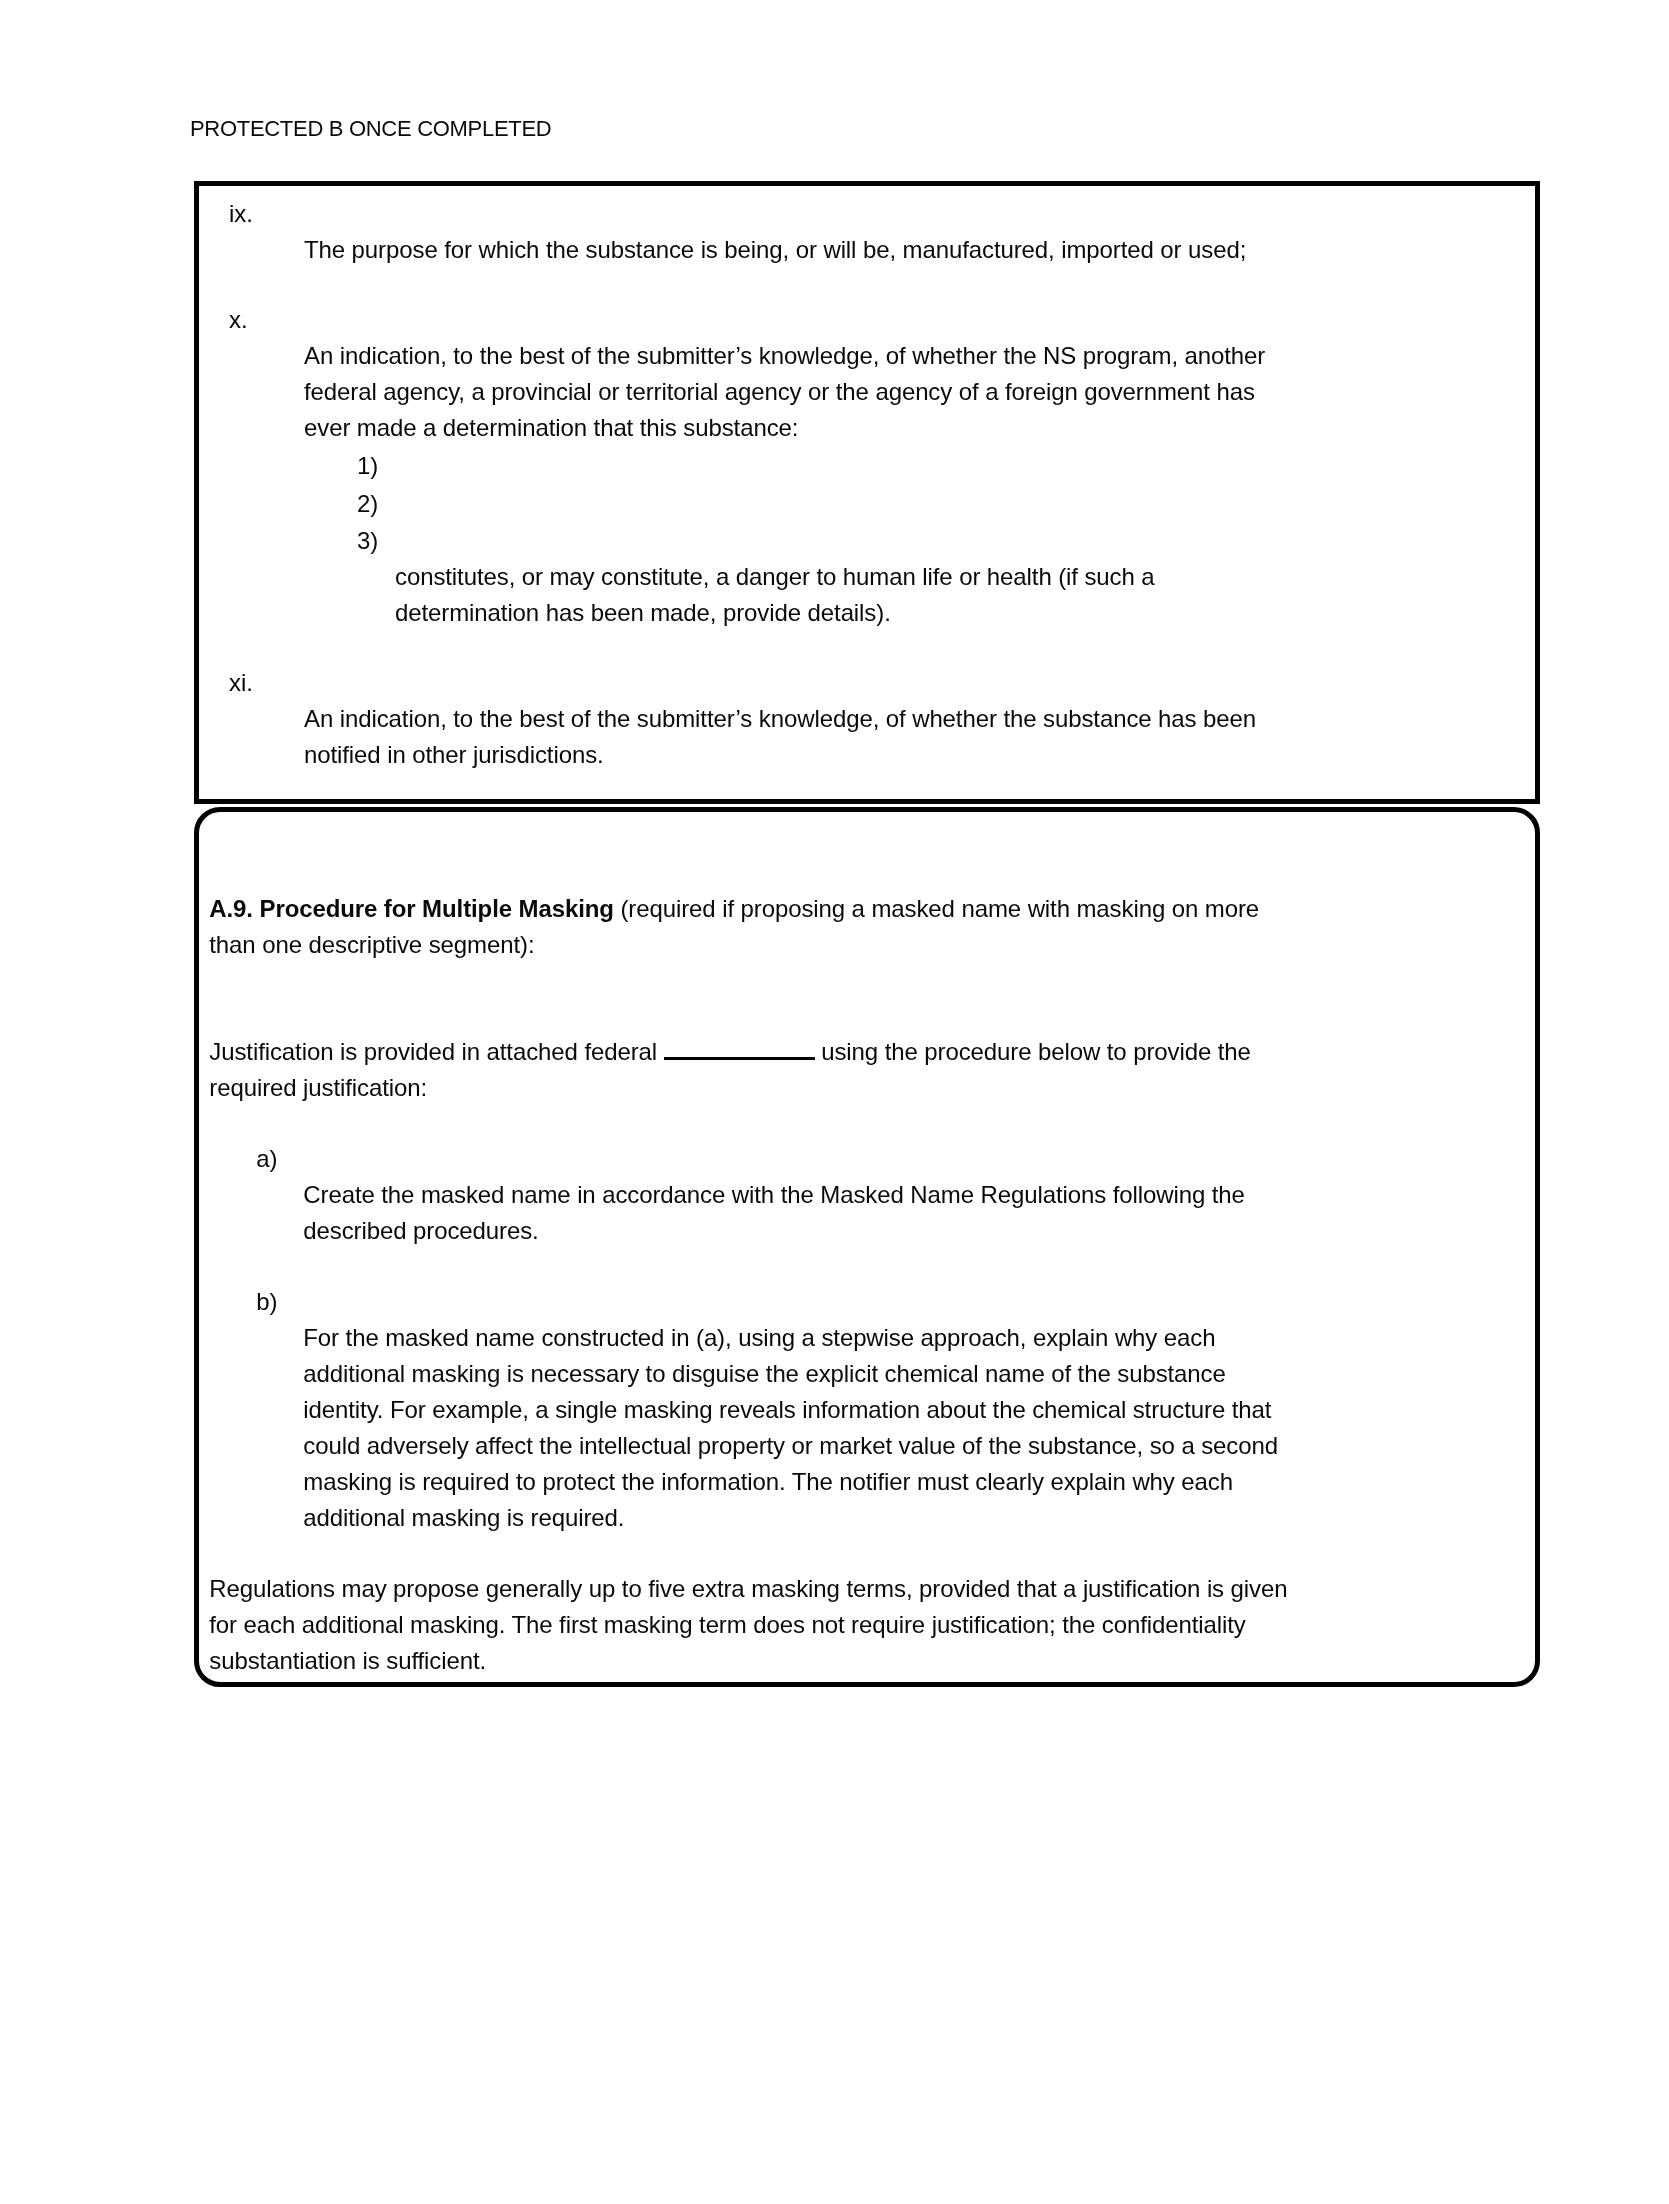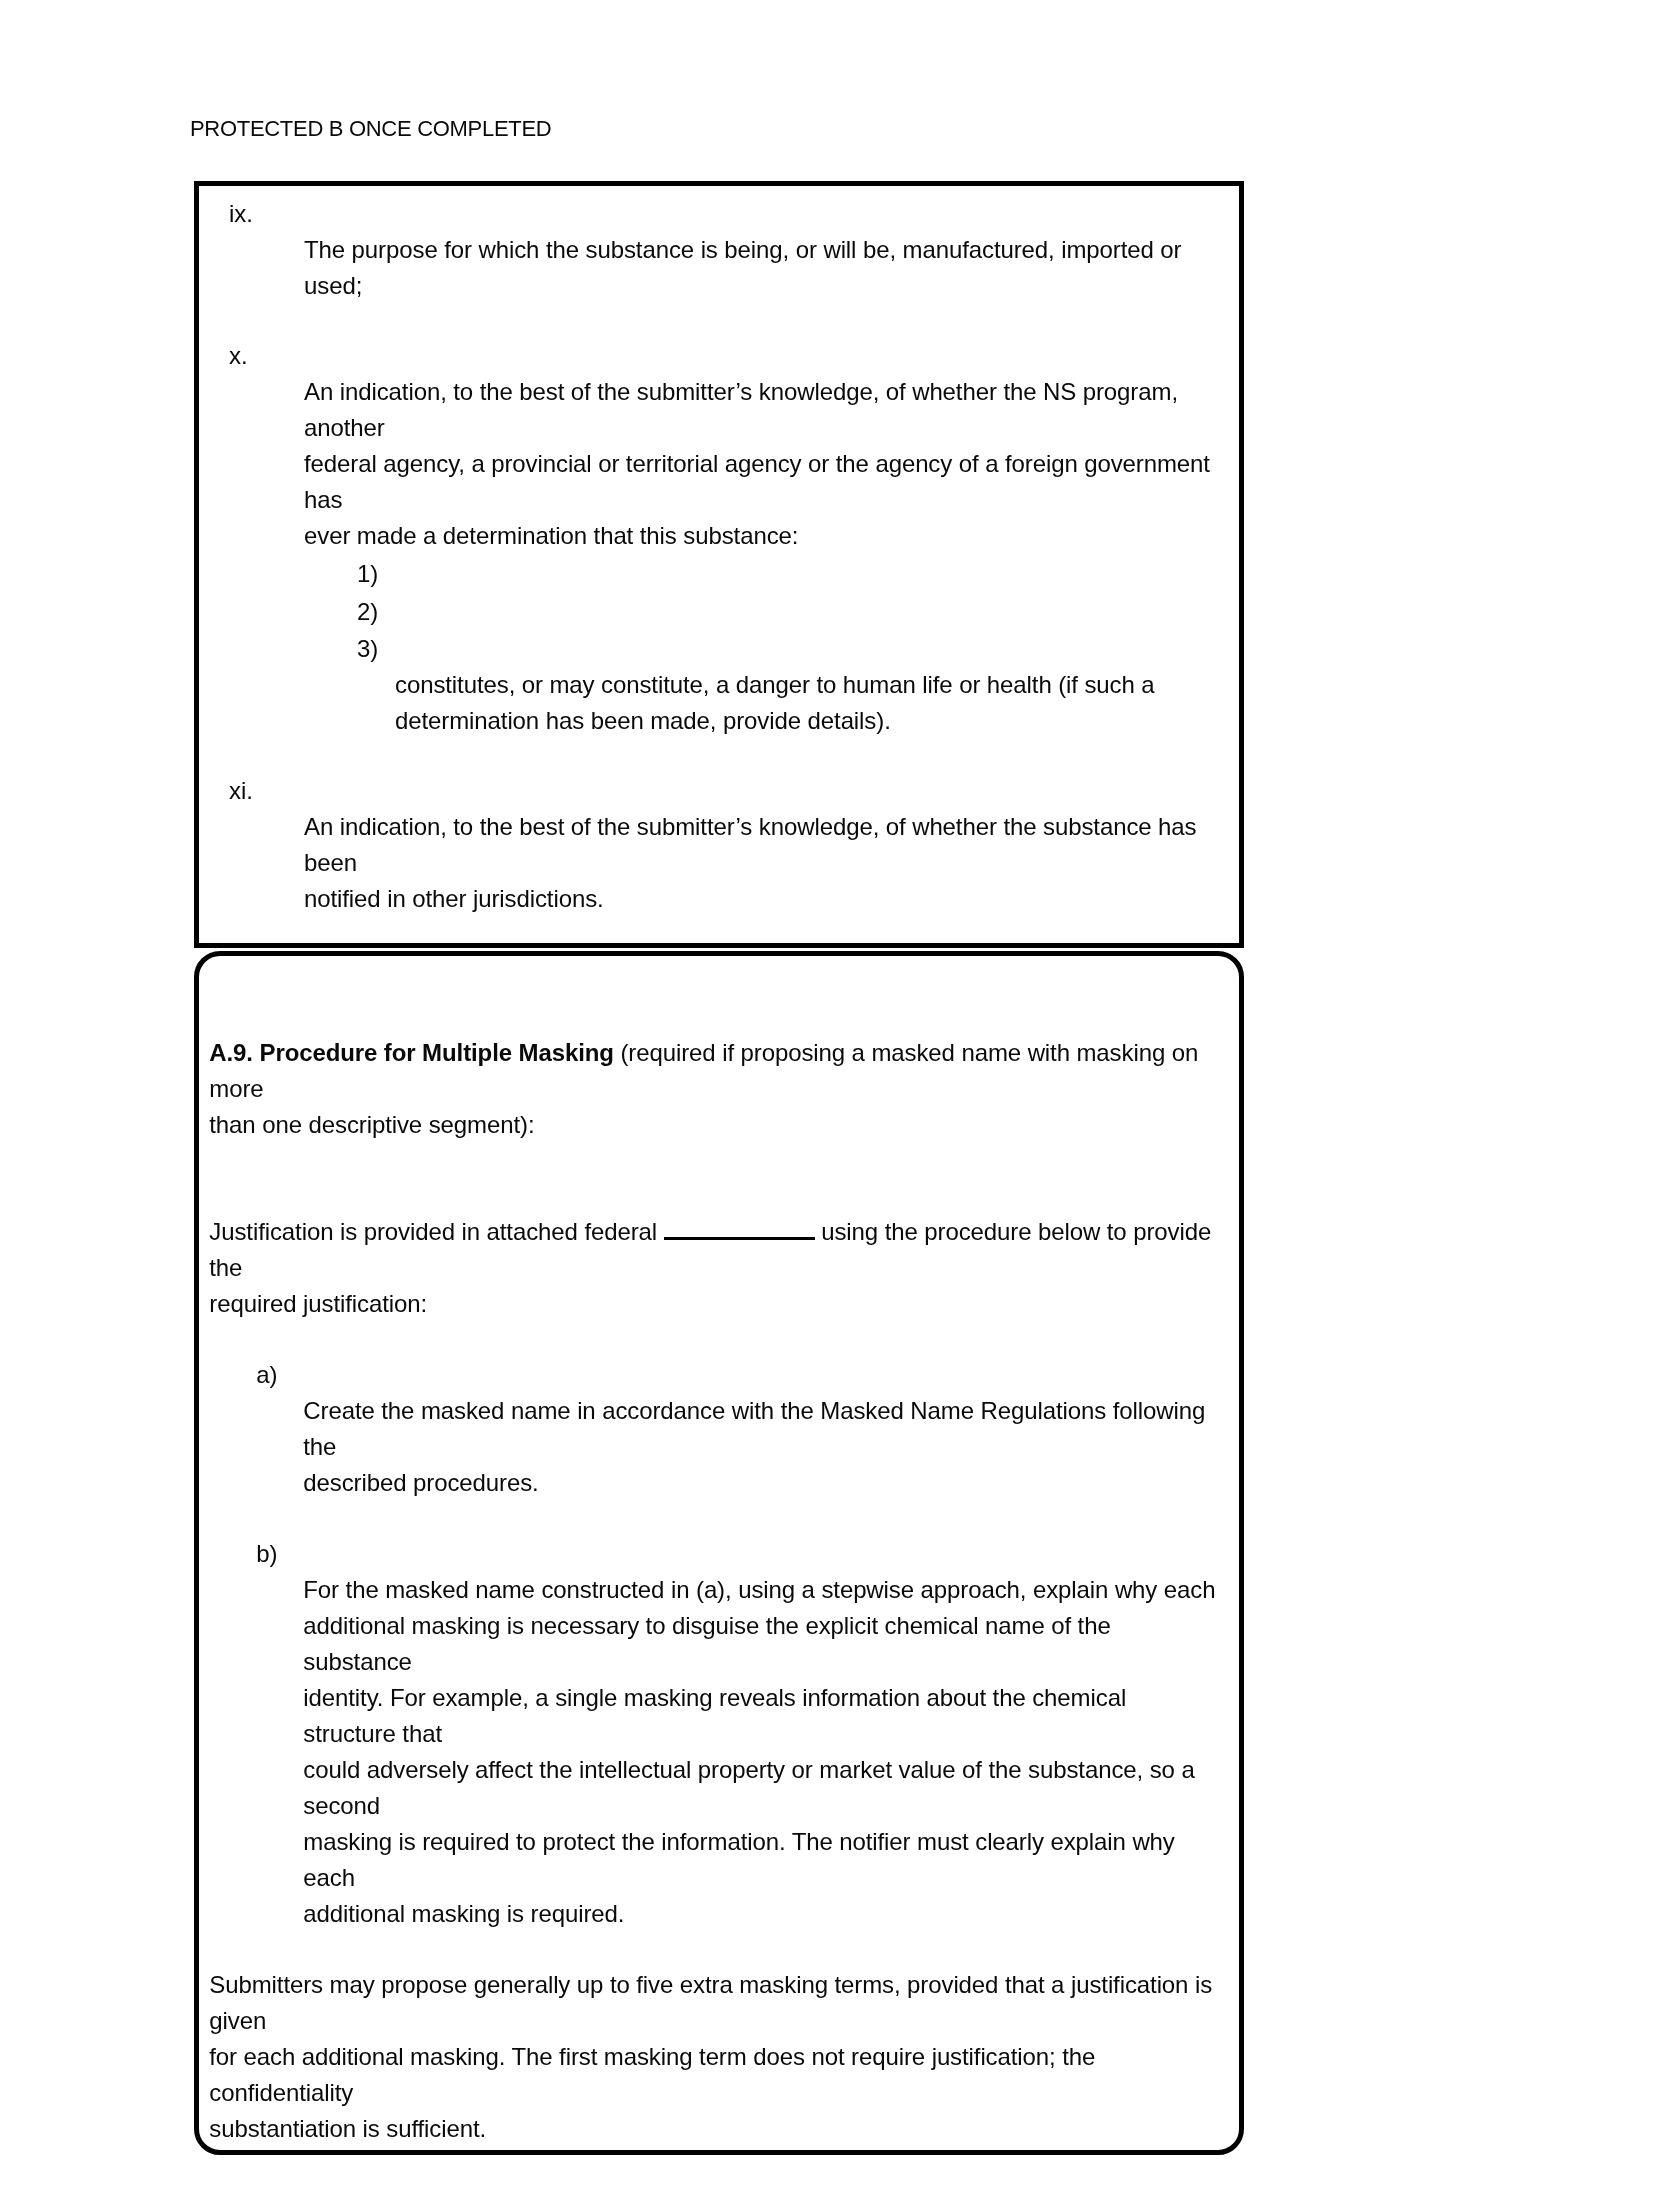--- a/index.html
+++ b/index.html
@@ -17,21 +17,21 @@
   .classification {
     margin: 116px 0 0 190px;
     font-size: 22px;
     font-weight: 400;
     line-height: 26px;
     letter-spacing: -0.3px;
   }
   .box {
     box-sizing: border-box;
     margin-left: 194px;
-    width: 1050px;
+    width: 1346px;
     border: 5.1px solid #000000;
     background: #ffffff;
   }
   .box1 {
     margin-top: 39px;
     padding: 10.3px 19px 26px 30px;
   }
   .box2 {
     margin-top: 2.6px;
     padding: 6.8px 19px 3.4px 10.3px;
@@ -124,19 +124,19 @@
     <div class="abitem">
       <div class="abnum">b)</div>
       <div class="para">For the masked name constructed in (a), using a stepwise approach, explain why each
 additional masking is necessary to disguise the explicit chemical name of the substance
 identity. For example, a single masking reveals information about the chemical structure that
 could adversely affect the intellectual property or market value of the substance, so a second
 masking is required to protect the information. The notifier must clearly explain why each
 additional masking is required.</div>
     </div>
   </div>
-  <div class="para">Submitters may propose generally up to five extra masking terms, provided that a justification is given
+  <div class="para">Regulations may propose generally up to five extra masking terms, provided that a justification is given
 for each additional masking. The first masking term does not require justification; the confidentiality
 substantiation is sufficient.</div>
 </div>
 
 <div class="pagenum">3</div>
 
 
 </body></html>

